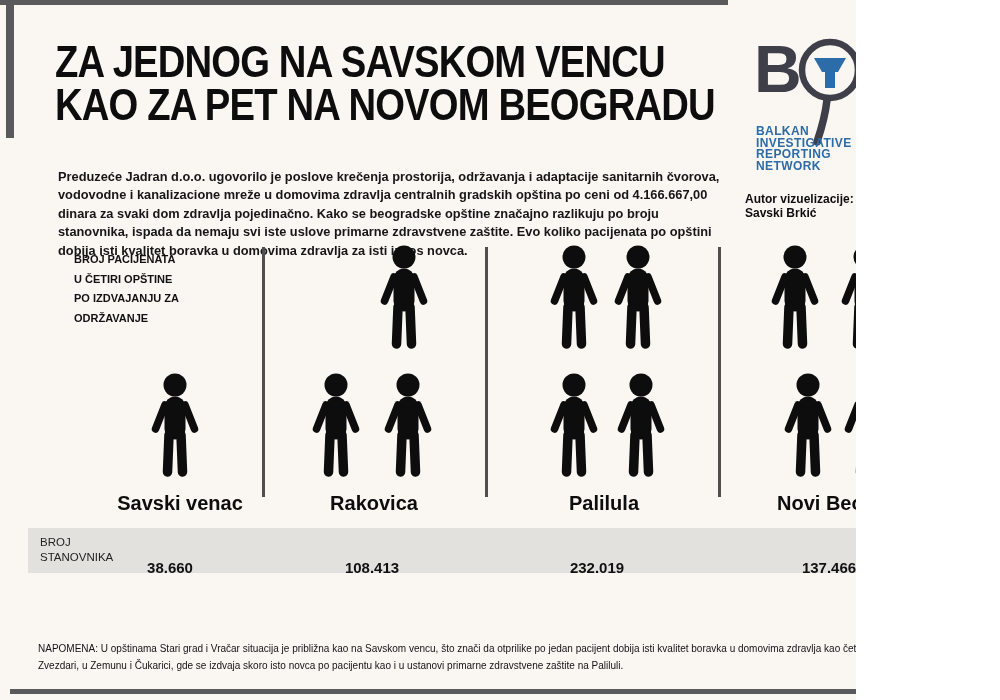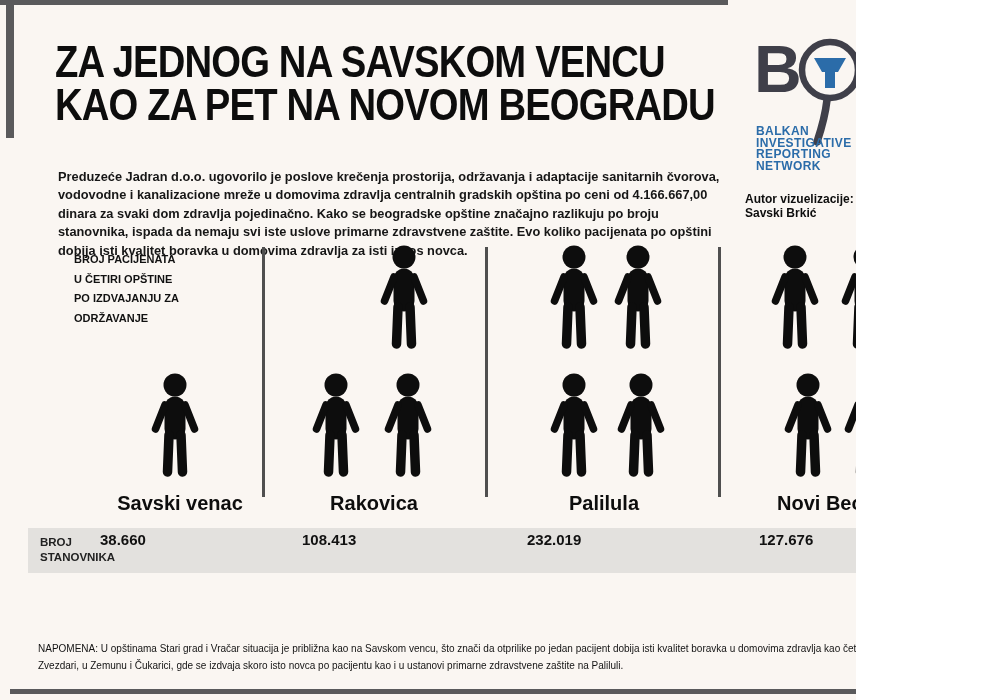--- a/index.html
+++ b/index.html
@@ -34,24 +34,24 @@
   .chart-label{position:absolute;left:74px;top:250px;font-size:11px;font-weight:bold;
          line-height:19.5px;white-space:pre-line;color:#111;}
 
   .divider{position:absolute;top:247px;width:3px;height:250px;background:#4f4f4f;}
   .person{position:absolute;width:64px;height:106px;color:#0d0d0d;}
   .col-label{position:absolute;top:492px;width:200px;text-align:center;
          font-size:20px;font-weight:bold;color:#0d0d0d;}
 
   .trow{position:absolute;left:28px;width:947px;height:45px;background:#e3e1de;}
   .trow-1{top:528px;} .trow-2{top:579px;}
-  .rlabel{position:absolute;left:12px;top:7px;font-size:11.5px;font-weight:bold;
+  .rlabel{position:absolute;left:12px;top:7px;font-size:11.5px;font-weight:normal;
          line-height:15px;white-space:pre-line;color:#222;}
-  .tval{position:absolute;width:140px;text-align:left;font-size:15px;
-         font-weight:bold;top:3px;color:#111;}
+  .tval{position:absolute;width:140px;text-align:center;font-size:15px;
+         font-weight:bold;top:31px;color:#111;}
 
   .note{position:absolute;left:38px;top:640px;width:938px;font-size:10px;
         font-weight:normal;line-height:17px;color:#131313;}
 </style>
 </head>
 <body>
 
 <svg width="0" height="0" style="position:absolute" aria-hidden="true">
   <symbol id="person-shape" viewBox="0 0 64 106">
     <circle cx="32" cy="12" r="11.5" fill="currentColor"></circle>
@@ -144,20 +144,20 @@
       <div class="col-label" style="left: 742px;">Novi Beograd</div>
     </div>
 
   <div class="trow trow-1">
     <div class="rlabel">BROJ
 STANOVNIKA</div>
     <div id="row-values-0">
         <div class="tval" style="left: 72px;">38.660</div>
         <div class="tval" style="left: 274px;">108.413</div>
         <div class="tval" style="left: 499px;">232.019</div>
-        <div class="tval" style="left: 731px;">127.676</div>
+        <div class="tval" style="left: 731px;">137.466</div>
       </div>
   </div>
 
   <div class="note">NAPOMENA: U opštinama Stari grad i Vračar situacija je približna kao na Savskom vencu, što znači da otprilike po jedan pacijent dobija isti kvalitet boravka u domovima zdravlja kao četvorica na Voždovcu, Zvezdari, u Zemunu i Čukarici, gde se izdvaja skoro isto novca po pacijentu kao i u ustanovi primarne zdravstvene zaštite na Paliluli.</div>
 
   <div class="bottombar"></div>
 </div>
 
 </body></html>

